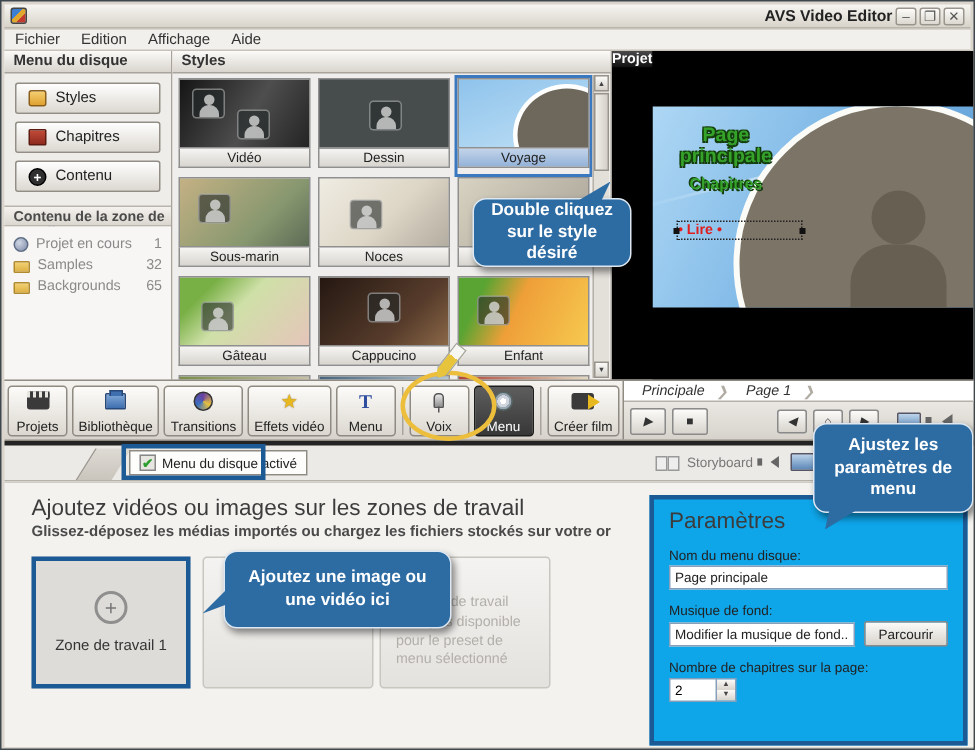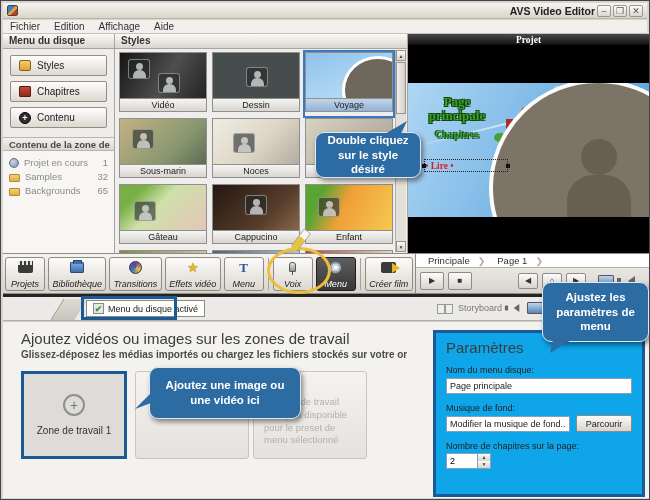--- a/index.html
+++ b/index.html
@@ -62,21 +62,21 @@
   .t-gateau{background:linear-gradient(135deg,#79b046 20%,#cfe0a8 45%,#e5c5ba);}
   .t-cappuccino{background:linear-gradient(135deg,#241812,#573c2b 65%,#8a6848);}
   .t-enfant{background:linear-gradient(115deg,#59a433 18%,#ef9f38 45%,#f6c94f);}
   .t-x1{background:linear-gradient(90deg,#7a8f4a,#c8c0a8);} .t-x2{background:linear-gradient(90deg,#46647e,#b4c6d2);} .t-x3{background:linear-gradient(90deg,#b0483c,#e2d8c2);}
   .sbar{position:absolute;right:1px;top:16px;bottom:1px;width:11px;background:#e3e0da;border-left:1px solid #b5b1a8;}
   .sarrow{height:11px;background:linear-gradient(#fbfaf8,#d8d4cd);border:1px solid #98948c;font-size:5px;
     text-align:center;line-height:10px;color:#444;}
   .sarrow.down{position:absolute;bottom:0;left:0;right:0;}
   .sthumb{position:absolute;top:12px;left:0;right:0;height:52px;background:linear-gradient(90deg,#f2f0ec,#d4d0c8);border:1px solid #98948c;}
   
-  .ppanel{flex:1;background:#000;position:relative;display:flex;flex-direction:column;font-family:Liberation Serif, serif;}
+  .ppanel{flex:1;background:#000;position:relative;display:flex;flex-direction:row;}
   .phead-dark{height:12px;background:linear-gradient(#4a4a4a,#101010);color:#fff;font-size:9.5px;font-weight:bold;
     text-align:center;line-height:12px;border-bottom:1px solid #000;}
   .pv-body{position:relative;flex:1;background:#000;overflow:hidden;}
   .pv-img{position:absolute;left:0;right:0;top:37px;height:134px;overflow:hidden;
     background:linear-gradient(115deg,#aed7f4 0%,#7cb7e6 50%,#5b9cd4 100%);}
   .jet{position:absolute;left:-10px;top:48px;width:150px;height:2px;background:linear-gradient(90deg,rgba(255,255,255,0),rgba(255,255,255,.85));transform:rotate(-14deg);}
   .pv-circle{position:absolute;width:218px;height:218px;border-radius:50%;right:-58px;bottom:-80px;
     background:#7c7567;border:4px solid #fbfbf8;}
   .pv-circle::before{content:"";position:absolute;left:88px;top:56px;width:36px;height:36px;border-radius:50%;background:#665f52;}
   .pv-circle::after{content:"";position:absolute;left:74px;top:92px;width:64px;height:46px;border-radius:26px 26px 0 0;background:#665f52;}
@@ -95,38 +95,38 @@
   .pv-lire{position:absolute;left:16px;top:76px;width:84px;height:13px;border:1px dotted #222;
     text-align:left;font-size:9.5px;font-weight:bold;color:#e11c1c;line-height:12px;}
   .pv-lire::before,.pv-lire::after{content:"";position:absolute;width:4px;height:4px;background:#111;top:4px;}
   .pv-lire::before{left:-3px;} .pv-lire::after{right:-3px;}
   
   .toolband{position:absolute;left:2px;top:252px;width:646px;height:41px;display:flex;
     background:linear-gradient(#f5f3ef,#d7d3cc);border-top:1px solid #8f8b83;border-bottom:1px solid #8f8b83;}
   .tleft{width:412px;display:flex;align-items:center;padding:0 2px;gap:3px;}
   .tbtn{height:34px;min-width:40px;padding:2px 5px 1px;display:flex;flex-direction:column;align-items:center;justify-content:center;
     background:linear-gradient(#fcfbf9,#dcd8d0);border:1px solid #8f8b83;border-radius:3px;font-size:9px;color:#222;}
-  .tbtn .cap{margin-top:4px;white-space:nowrap;font-style:italic;}
+  .tbtn .cap{margin-top:4px;white-space:nowrap;}
   .tbtn.active{background:linear-gradient(#5e5e5e,#373737);border-color:#1d1d1d;color:#fff;}
   .tdiv{width:1px;height:32px;background:#a9a49b;margin:0 1px;}
   .ti{height:15px;display:flex;align-items:center;justify-content:center;}
   .i-proj{width:15px;height:12px;background:#3a3a3a;border-radius:2px;position:relative;}
   .i-proj::before{content:"";position:absolute;left:0;top:0;width:15px;height:4px;background:repeating-linear-gradient(90deg,#e8e6e0 0 2px,#3a3a3a 2px 4px);}
   .i-bib{width:14px;height:11px;background:linear-gradient(#7fa8d8,#3f6faf);border:1px solid #27497a;border-radius:1px;position:relative;}
   .i-bib::before{content:"";position:absolute;left:2px;top:-3px;width:7px;height:3px;background:#3f6faf;border:1px solid #27497a;border-bottom:none;}
   .i-trans{width:13px;height:13px;border-radius:50%;background:conic-gradient(#6a3fa0,#e8c23c,#3a6fc0,#6a3fa0);border:1px solid #333;}
   .i-fx{color:#e8b820;font-size:13px;line-height:13px;text-shadow:0 0 1px #7a5a00;}
   .i-text{color:#2f4f9e;font-size:13px;font-weight:bold;font-family:"Liberation Serif",serif;line-height:13px;}
   .i-mic{width:7px;height:10px;background:linear-gradient(#e8e8e8,#909090);border:1px solid #555;border-radius:3px 3px 1px 1px;position:relative;}
   .i-mic::after{content:"";position:absolute;left:2px;bottom:-4px;width:1px;height:4px;background:#555;}
   .i-menu{width:13px;height:13px;border-radius:50%;background:radial-gradient(circle,#fff 0 2px,#cfd6dd 2px 4px,#9aa6b2 4px);border:1px solid #566;}
   .i-film{width:15px;height:11px;background:#3a3a3a;border-radius:2px;position:relative;}
   .i-film::after{content:"";position:absolute;right:-4px;top:1px;width:0;height:0;border-top:5px solid transparent;border-bottom:5px solid transparent;border-left:8px solid #e8b820;}
   
-  .tright{flex:1;border-left:1px solid #8f8b83;display:flex;flex-direction:column;}
+  .tright{flex:1;border-left:1px solid #8f8b83;display:flex;flex-direction:column;font-style:italic;}
   .crumbs{height:14px;background:#fff;border-bottom:1px solid #b5b1a8;display:flex;align-items:center;font-size:9.5px;color:#333;}
   .crumbs .seg{padding:0 8px 0 12px;} .crumbs .chev{color:#b0aca4;font-size:9px;}
   .ctrls{flex:1;display:flex;align-items:center;padding:0 4px;gap:4px;}
   .cbtn{width:24px;height:18px;background:linear-gradient(#fcfbf9,#d8d4cd);border:1px solid #8a8a8a;border-radius:2px;
     font-size:8px;color:#333;text-align:center;line-height:16px;}
   .cbtn.small{width:20px;height:16px;line-height:14px;}
   .cgap{width:38px;}
   .i-mon{width:16px;height:12px;border:1px solid #556;background:linear-gradient(#bcd4ea,#5b87b8);border-radius:1px;margin-left:8px;}
   .i-spk{width:0;height:0;border-top:5px solid transparent;border-bottom:5px solid transparent;border-right:7px solid #666;position:relative;margin-left:10px;}
   .i-spk::before{content:"";position:absolute;left:-11px;top:-3px;width:4px;height:6px;background:#666;}

